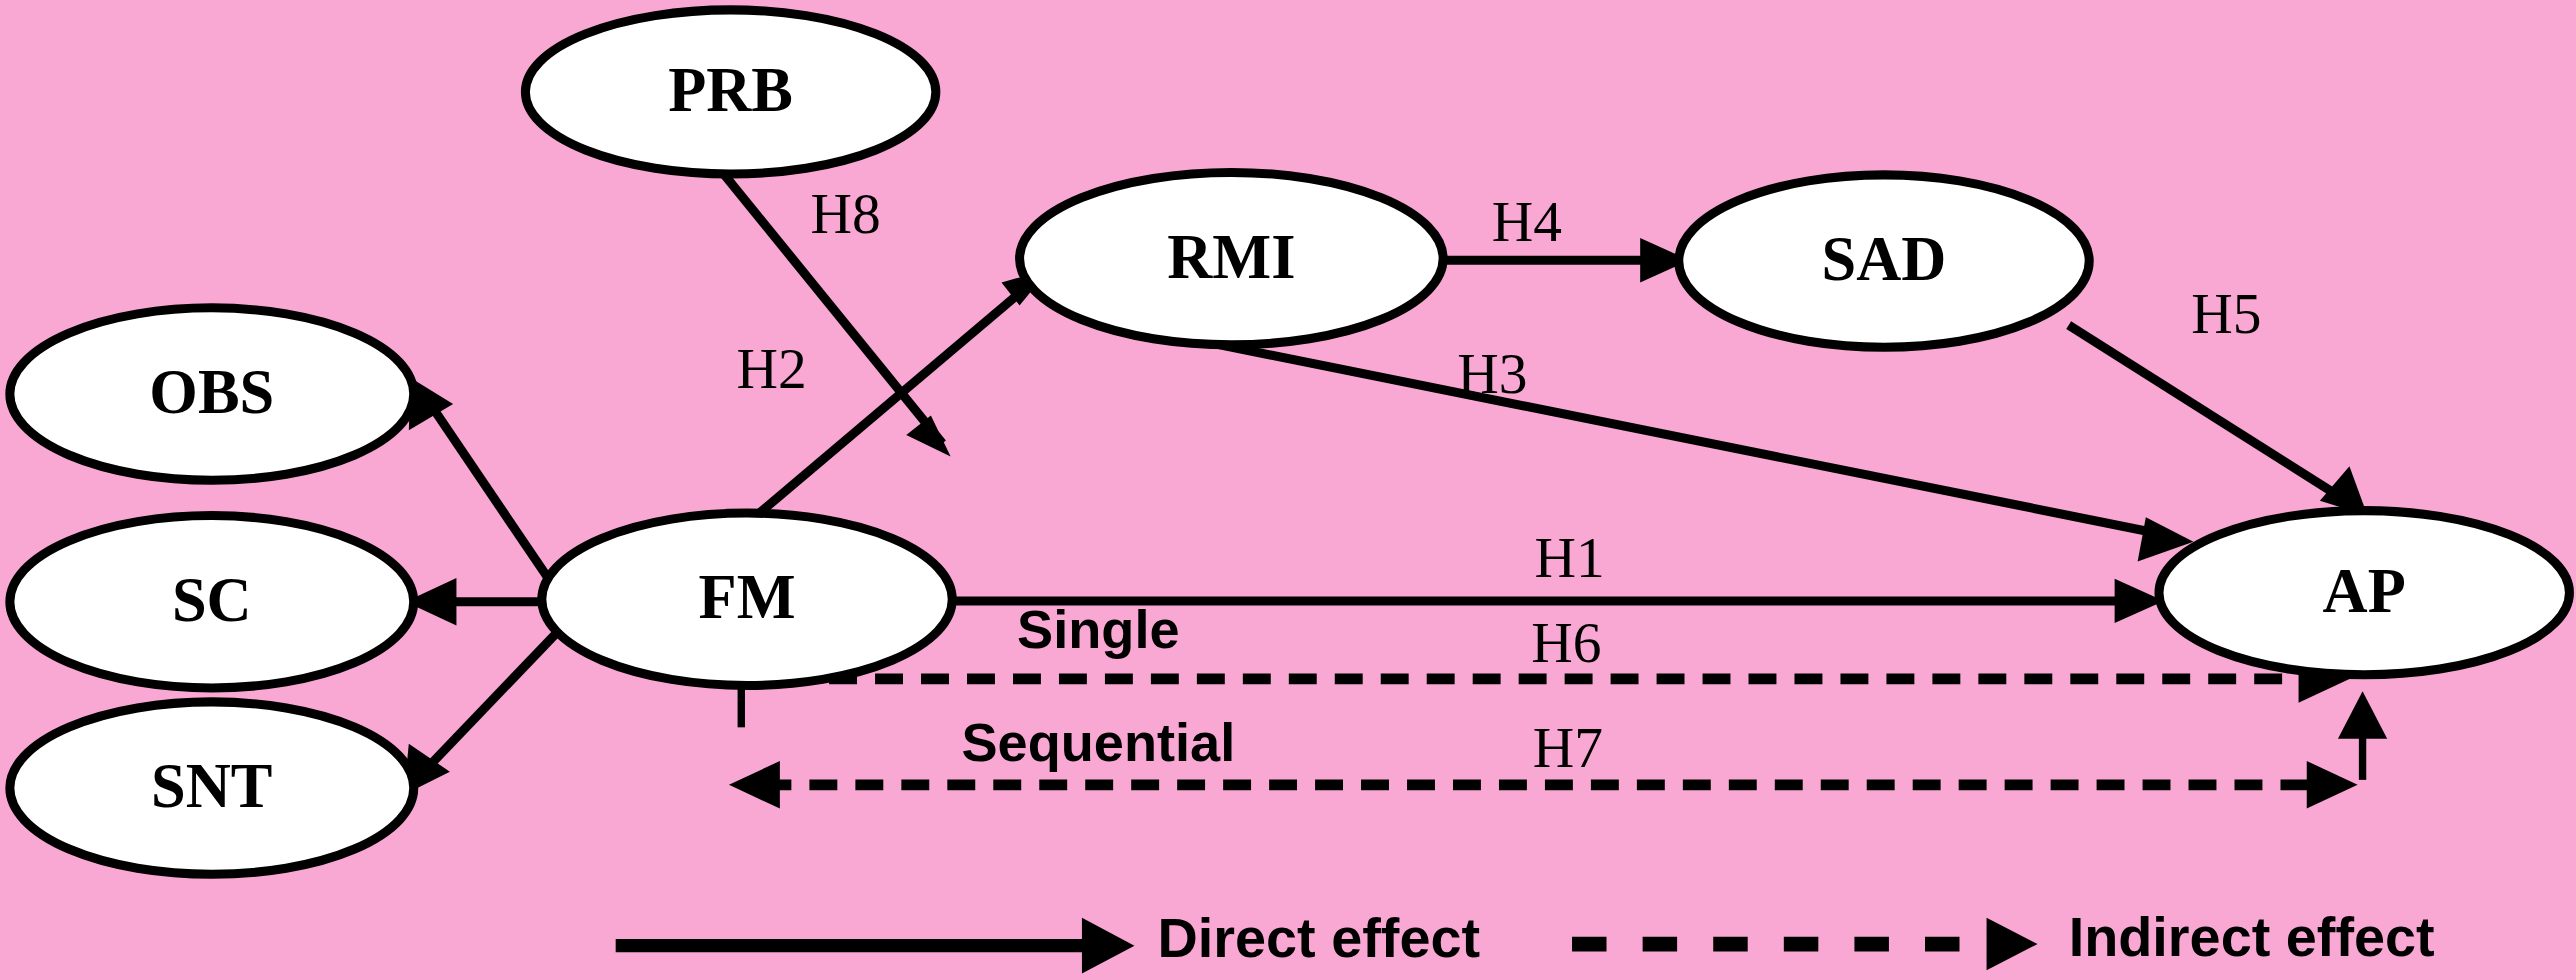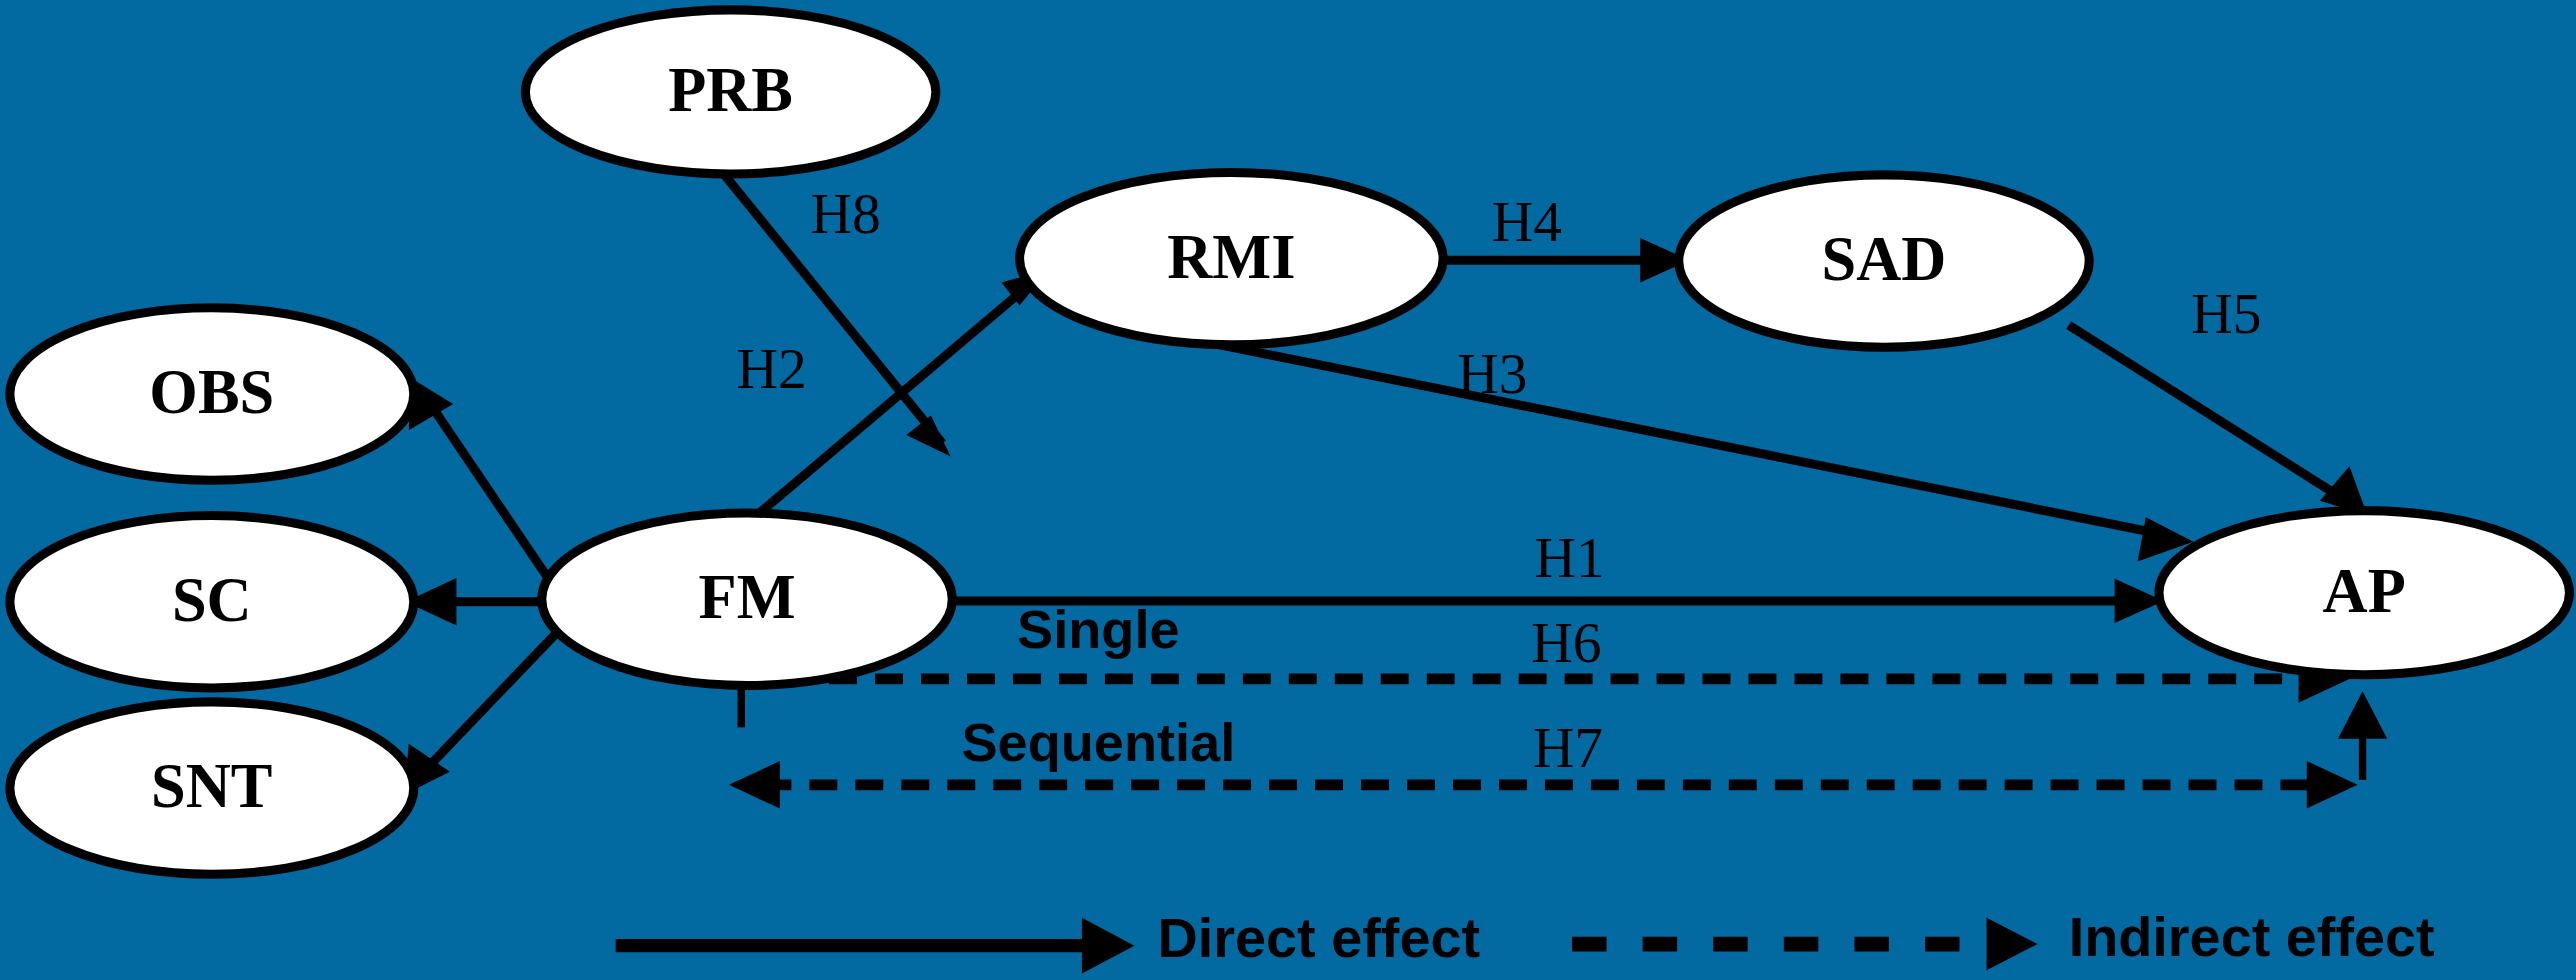--- a/index.html
+++ b/index.html
@@ -8,21 +8,21 @@
     padding: 0;
     background: #ffffff;
   }
   body {
     font-family: "Liberation Serif", serif;
   }
   #diagram-root {
     position: relative;
     width: 2576px;
     height: 981px;
-    background: #0369a1;
+    background: #f9a8d4;
     overflow: hidden;
   }
   svg.canvas {
     position: absolute;
     left: 0;
     top: 0;
     width: 2576px;
     height: 981px;
   }
   .node-ellipse {

